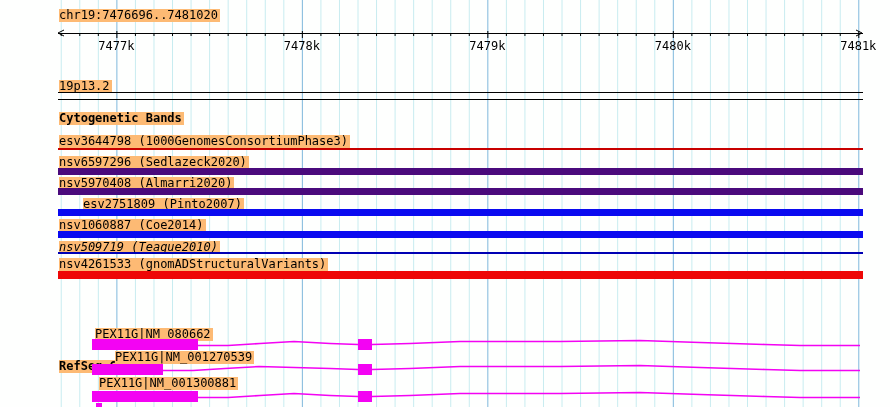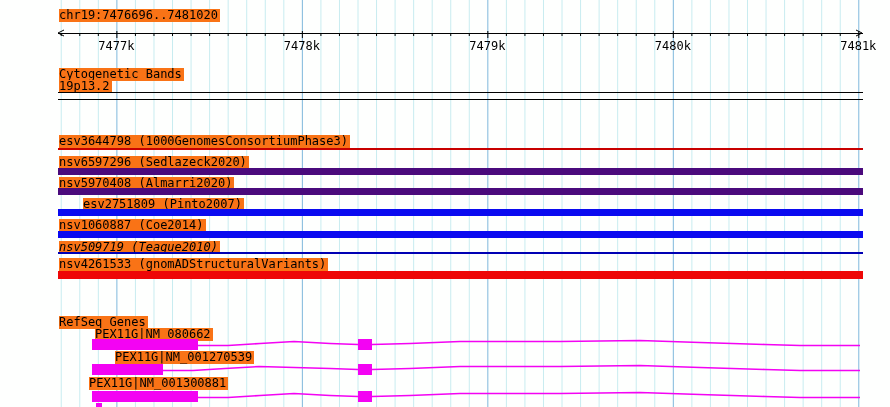--- a/index.html
+++ b/index.html
@@ -5,23 +5,23 @@
   html,body{margin:0;padding:0;background:#fff;}
   #browser{
     position:relative;width:890px;height:407px;overflow:hidden;
     background:#fefffe;
     font-family:"DejaVu Sans Mono","Liberation Mono",monospace;
     font-size:12px;color:#000;
   }
   #gridlayer,#rulerlayer,.gene-svg{position:absolute;left:0;top:0;}
   .lbl{
     position:absolute;white-space:pre;line-height:12px;height:12px;
-    background:#f97316;padding:0 2px 1px 0;
+    background:#fdba74;padding:0 2px 1px 0;
   }
-  .hdr{font-weight:normal;}
+  .hdr{font-weight:bold;margin-top:44px;}
   .bar{position:absolute;left:58px;width:805px;}
   .cyto-bar{
     position:absolute;left:58px;width:805px;height:6px;
     border-top:1px solid #000;border-bottom:1px solid #000;
   }
 </style>
 </head>
 <body>
 
 <div id="browser">
@@ -160,21 +160,21 @@
         <rect x="92" y="0" width="106" height="11" fill="#f303f3"></rect>
         <rect x="358" y="0" width="14" height="11" fill="#f303f3"></rect>
       </svg>
       <div class="lbl" style="left: 95px; top: 351px; margin-left: 20px;">PEX11G|NM_001270539</div>
       <svg width="890" height="17" class="gene-svg" style="top: 364px;">
         <polyline points="163,6.5 193,6.5 225,4.5 259,2.5 330,4.5 358,5.5" fill="none" stroke="#f303f3" stroke-width="1.6"></polyline>
         <polyline points="372,5.5 410,4.5 460,2.5 560,2.5 640,1.5 700,3.5 765,5.5 800,6.5 860,6.5" fill="none" stroke="#f303f3" stroke-width="1.6"></polyline>
         <rect x="92" y="0" width="71" height="11" fill="#f303f3"></rect>
         <rect x="358" y="0" width="14" height="11" fill="#f303f3"></rect>
       </svg>
-      <div class="lbl" style="left: 89px; top: 377px;">PEX11G|NM_001300881</div>
+      <div class="lbl" style="left: 99px; top: 377px;">PEX11G|NM_001300881</div>
       <svg width="890" height="17" class="gene-svg" style="top: 391px;">
         <polyline points="198,6.5 228,6.5 260,4.5 294,2.5 330,4.5 358,5.5" fill="none" stroke="#f303f3" stroke-width="1.6"></polyline>
         <polyline points="372,5.5 410,4.5 460,2.5 560,2.5 640,1.5 700,3.5 765,5.5 800,6.5 860,6.5" fill="none" stroke="#f303f3" stroke-width="1.6"></polyline>
         <rect x="92" y="0" width="106" height="11" fill="#f303f3"></rect>
         <rect x="358" y="0" width="14" height="11" fill="#f303f3"></rect>
         <rect x="96" y="12" width="6" height="5" fill="#f303f3"></rect>
       </svg>
     </div>
 
 </div>

